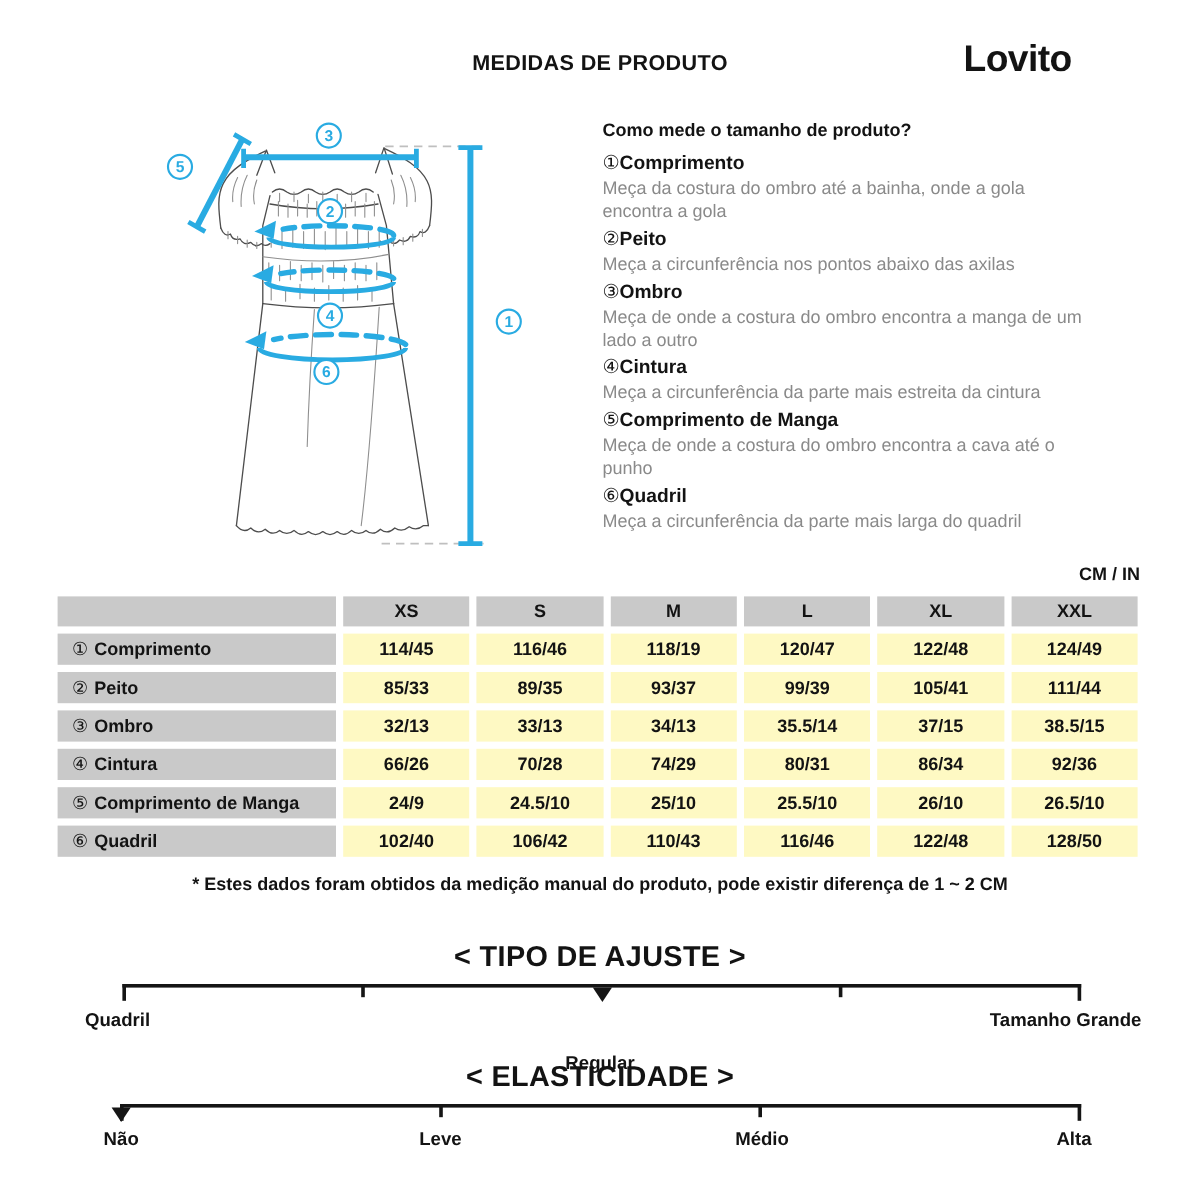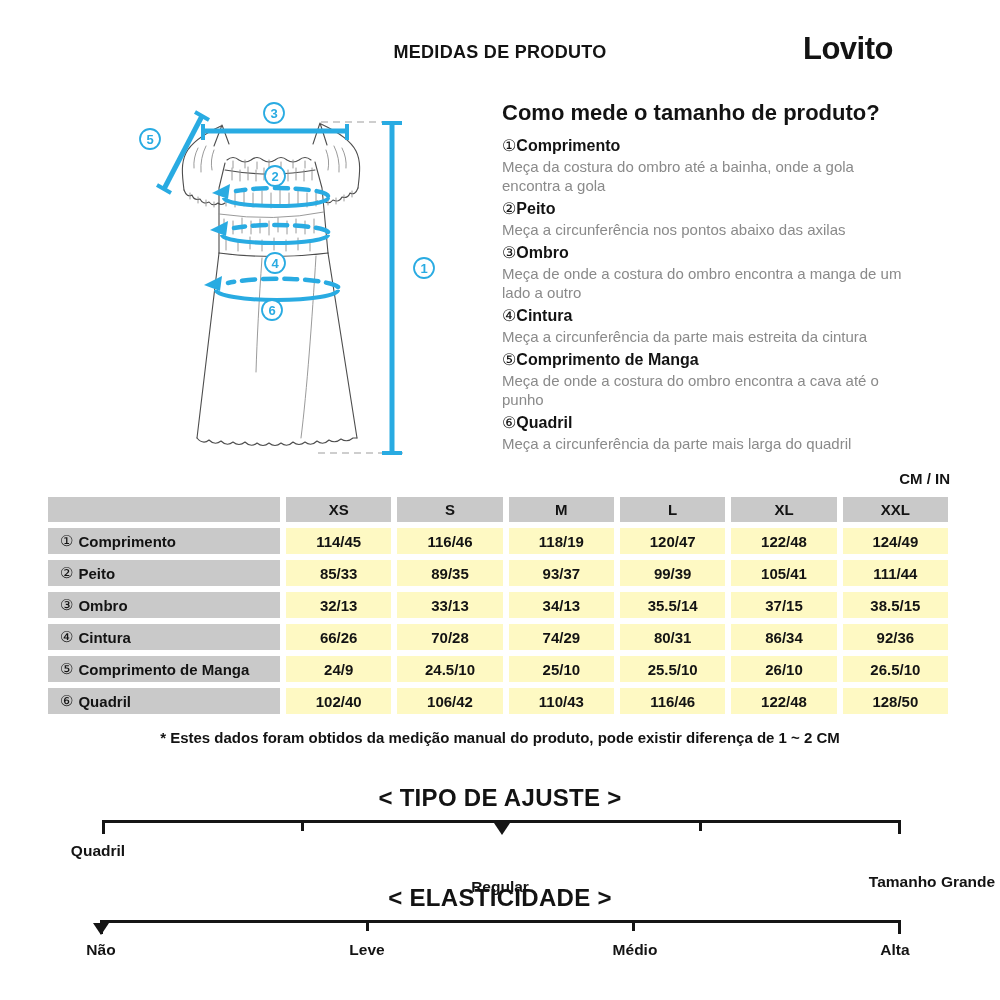--- a/index.html
+++ b/index.html
@@ -3,21 +3,21 @@
 <meta charset="utf-8">
 <style>
   html,body{margin:0;padding:0;background:#fff;}
   body{width:1000px;height:1000px;position:relative;font-family:"Liberation Sans",sans-serif;color:#131313;overflow:hidden;}
 
   .title{position:absolute;top:42px;left:0;width:100%;text-align:center;font-size:18px;font-weight:bold;letter-spacing:.3px;}
   .logo{position:absolute;top:31px;left:803px;font-size:31px;font-weight:bold;letter-spacing:-.5px;}
 
   
   .guide{position:absolute;left:502px;top:100px;width:460px;}
-  .g-head{font-size:22px;font-weight:bold;margin:0 0 9px 0;}
+  .g-head{font-size:15px;font-weight:bold;margin:0 0 9px 0;}
   .g-name{font-size:16px;font-weight:bold;line-height:22px;}
   .g-num{font-weight:normal;}
   .g-desc{font-size:15px;color:#8a8a8a;line-height:19px;white-space:pre-line;margin:0 0 3px 0;}
 
   .unit{position:absolute;top:470px;right:50px;font-size:15px;font-weight:bold;}
 
   
   .size-table{position:absolute;left:48px;top:497px;width:900px;display:grid;
     grid-template-columns:232px repeat(6,1fr);grid-template-rows:25px repeat(6,26px);
     gap:6px;font-size:15px;font-weight:bold;}
@@ -239,21 +239,21 @@
 <div class="scale" style="left:102px;top:820px;width:799px;">
   <div class="sline"></div>
   <div class="tick" style="left:0;"></div>
   <div class="tick mid" style="left:calc(25% - 1px);"></div>
   <div class="tick mid" style="left:calc(75% - 2px);"></div>
   <div class="tick" style="right:0;"></div>
   <div class="tri" style="left:50%;"></div>
 </div>
 <div class="slabel" style="left:98px;top:842px;">Quadril</div>
 <div class="slabel" style="left:500px;top:842px;margin-top:36px;">Regular</div>
-<div class="slabel" style="left:932px;top:842px;margin-top:31px;">Tamanho Grande</div>
+<div class="slabel" style="left:888px;top:842px;">Tamanho Grande</div>
 
 <div class="scale-h" style="top:884px;">&lt; ELASTICIDADE &gt;</div>
 <div class="scale" style="left:100px;top:920px;width:801px;">
   <div class="sline"></div>
   <div class="tick" style="left:0;"></div>
   <div class="tick mid" style="left:calc(33.33% - 1px);"></div>
   <div class="tick mid" style="left:calc(66.67% - 2px);"></div>
   <div class="tick" style="right:0;"></div>
   <div class="tri" style="left:1px;"></div>
 </div>

